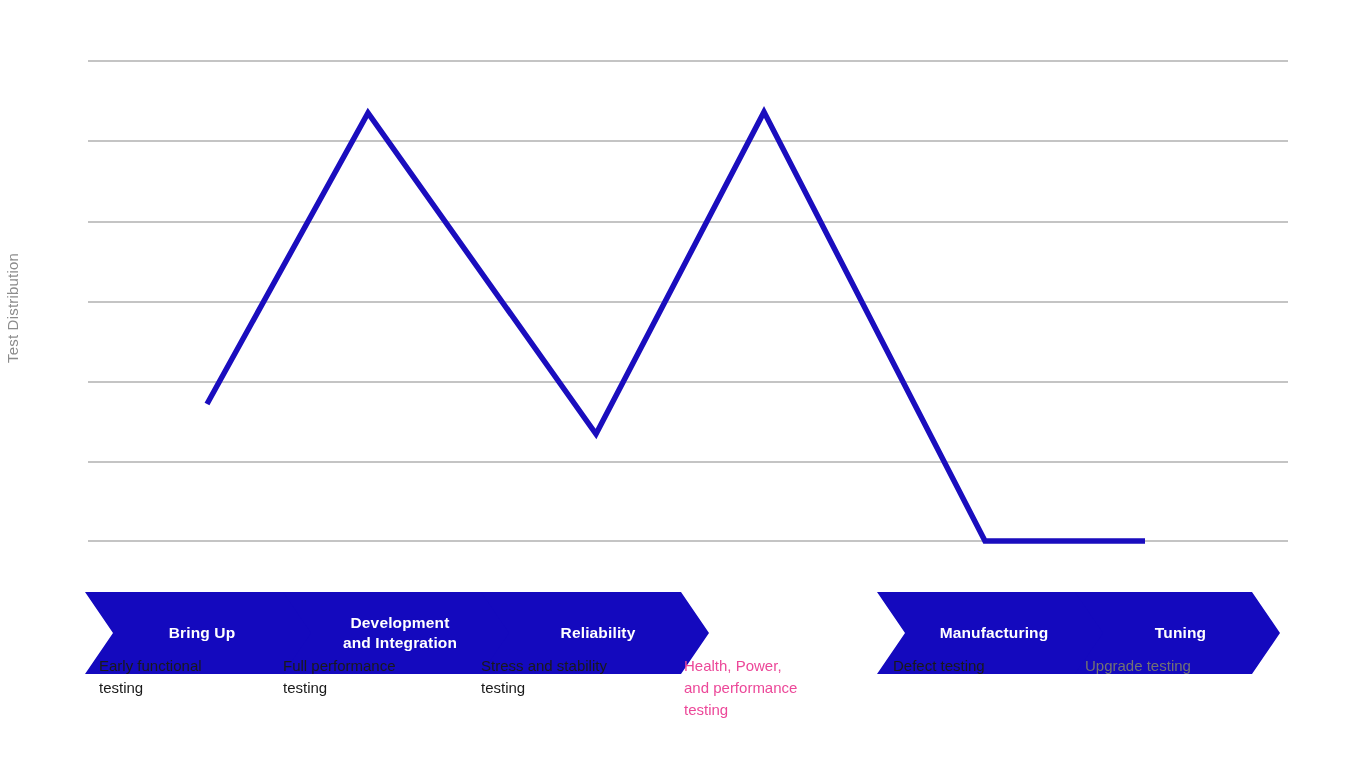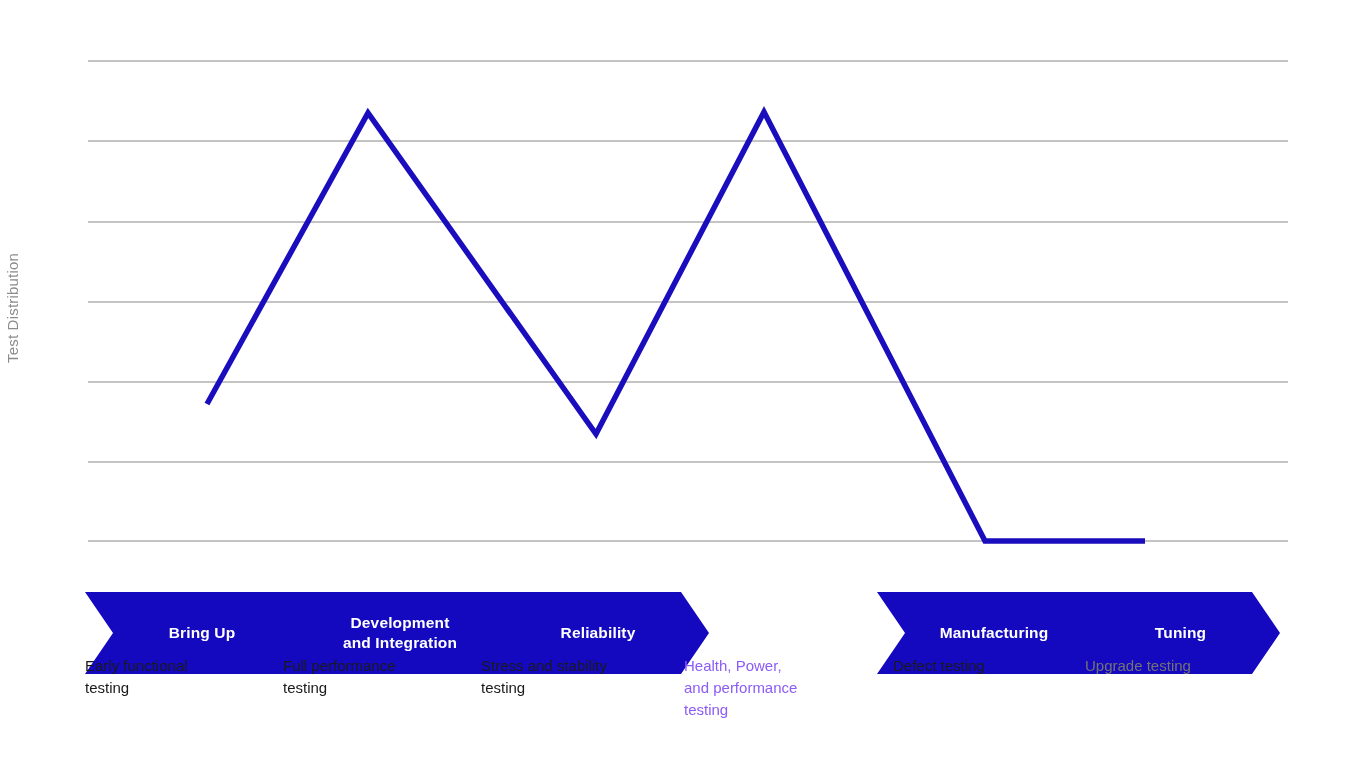--- a/index.html
+++ b/index.html
@@ -135,26 +135,26 @@
     </div>
     <div class="chevron" style="left: 792px; width: 228px; background: rgb(20, 9, 190); clip-path: polygon(0px 0px, 200px 0px, 228px 41px, 200px 82px, 0px 82px, 28px 41px); color: rgb(255, 255, 255);">
       <span class="chevron-label">Manufacturing</span>
     </div>
     <div class="chevron" style="left: 990px; width: 205px; background: rgb(20, 9, 190); clip-path: polygon(0px 0px, 177px 0px, 205px 41px, 177px 82px, 0px 82px, 28px 41px); color: rgb(255, 255, 255);">
       <span class="chevron-label">Tuning</span>
     </div>
   </div>
 
   <div id="captions">
-    <div class="caption" style="left: 0px; width: 190px; color: rgb(26, 26, 26);">Early functional
+    <div class="caption" style="left: 14px; width: 190px; color: rgb(26, 26, 26);">Early functional
 testing</div>
     <div class="caption" style="left: 198px; width: 190px; color: rgb(26, 26, 26);">Full performance
 testing</div>
     <div class="caption" style="left: 396px; width: 195px; color: rgb(26, 26, 26);">Stress and stability
 testing</div>
-    <div class="caption" style="left: 599px; width: 185px; color: #8b5cf6;">Health, Power,
+    <div class="caption" style="left: 599px; width: 185px; color: #ec4899;">Health, Power,
 and performance
 testing</div>
     <div class="caption" style="left: 808px; width: 190px; color: rgb(26, 26, 26);">Defect testing</div>
     <div class="caption" style="left: 1000px; width: 200px; color: #737373;">Upgrade testing</div>
   </div>
 
 </div>
 
 </body></html>

